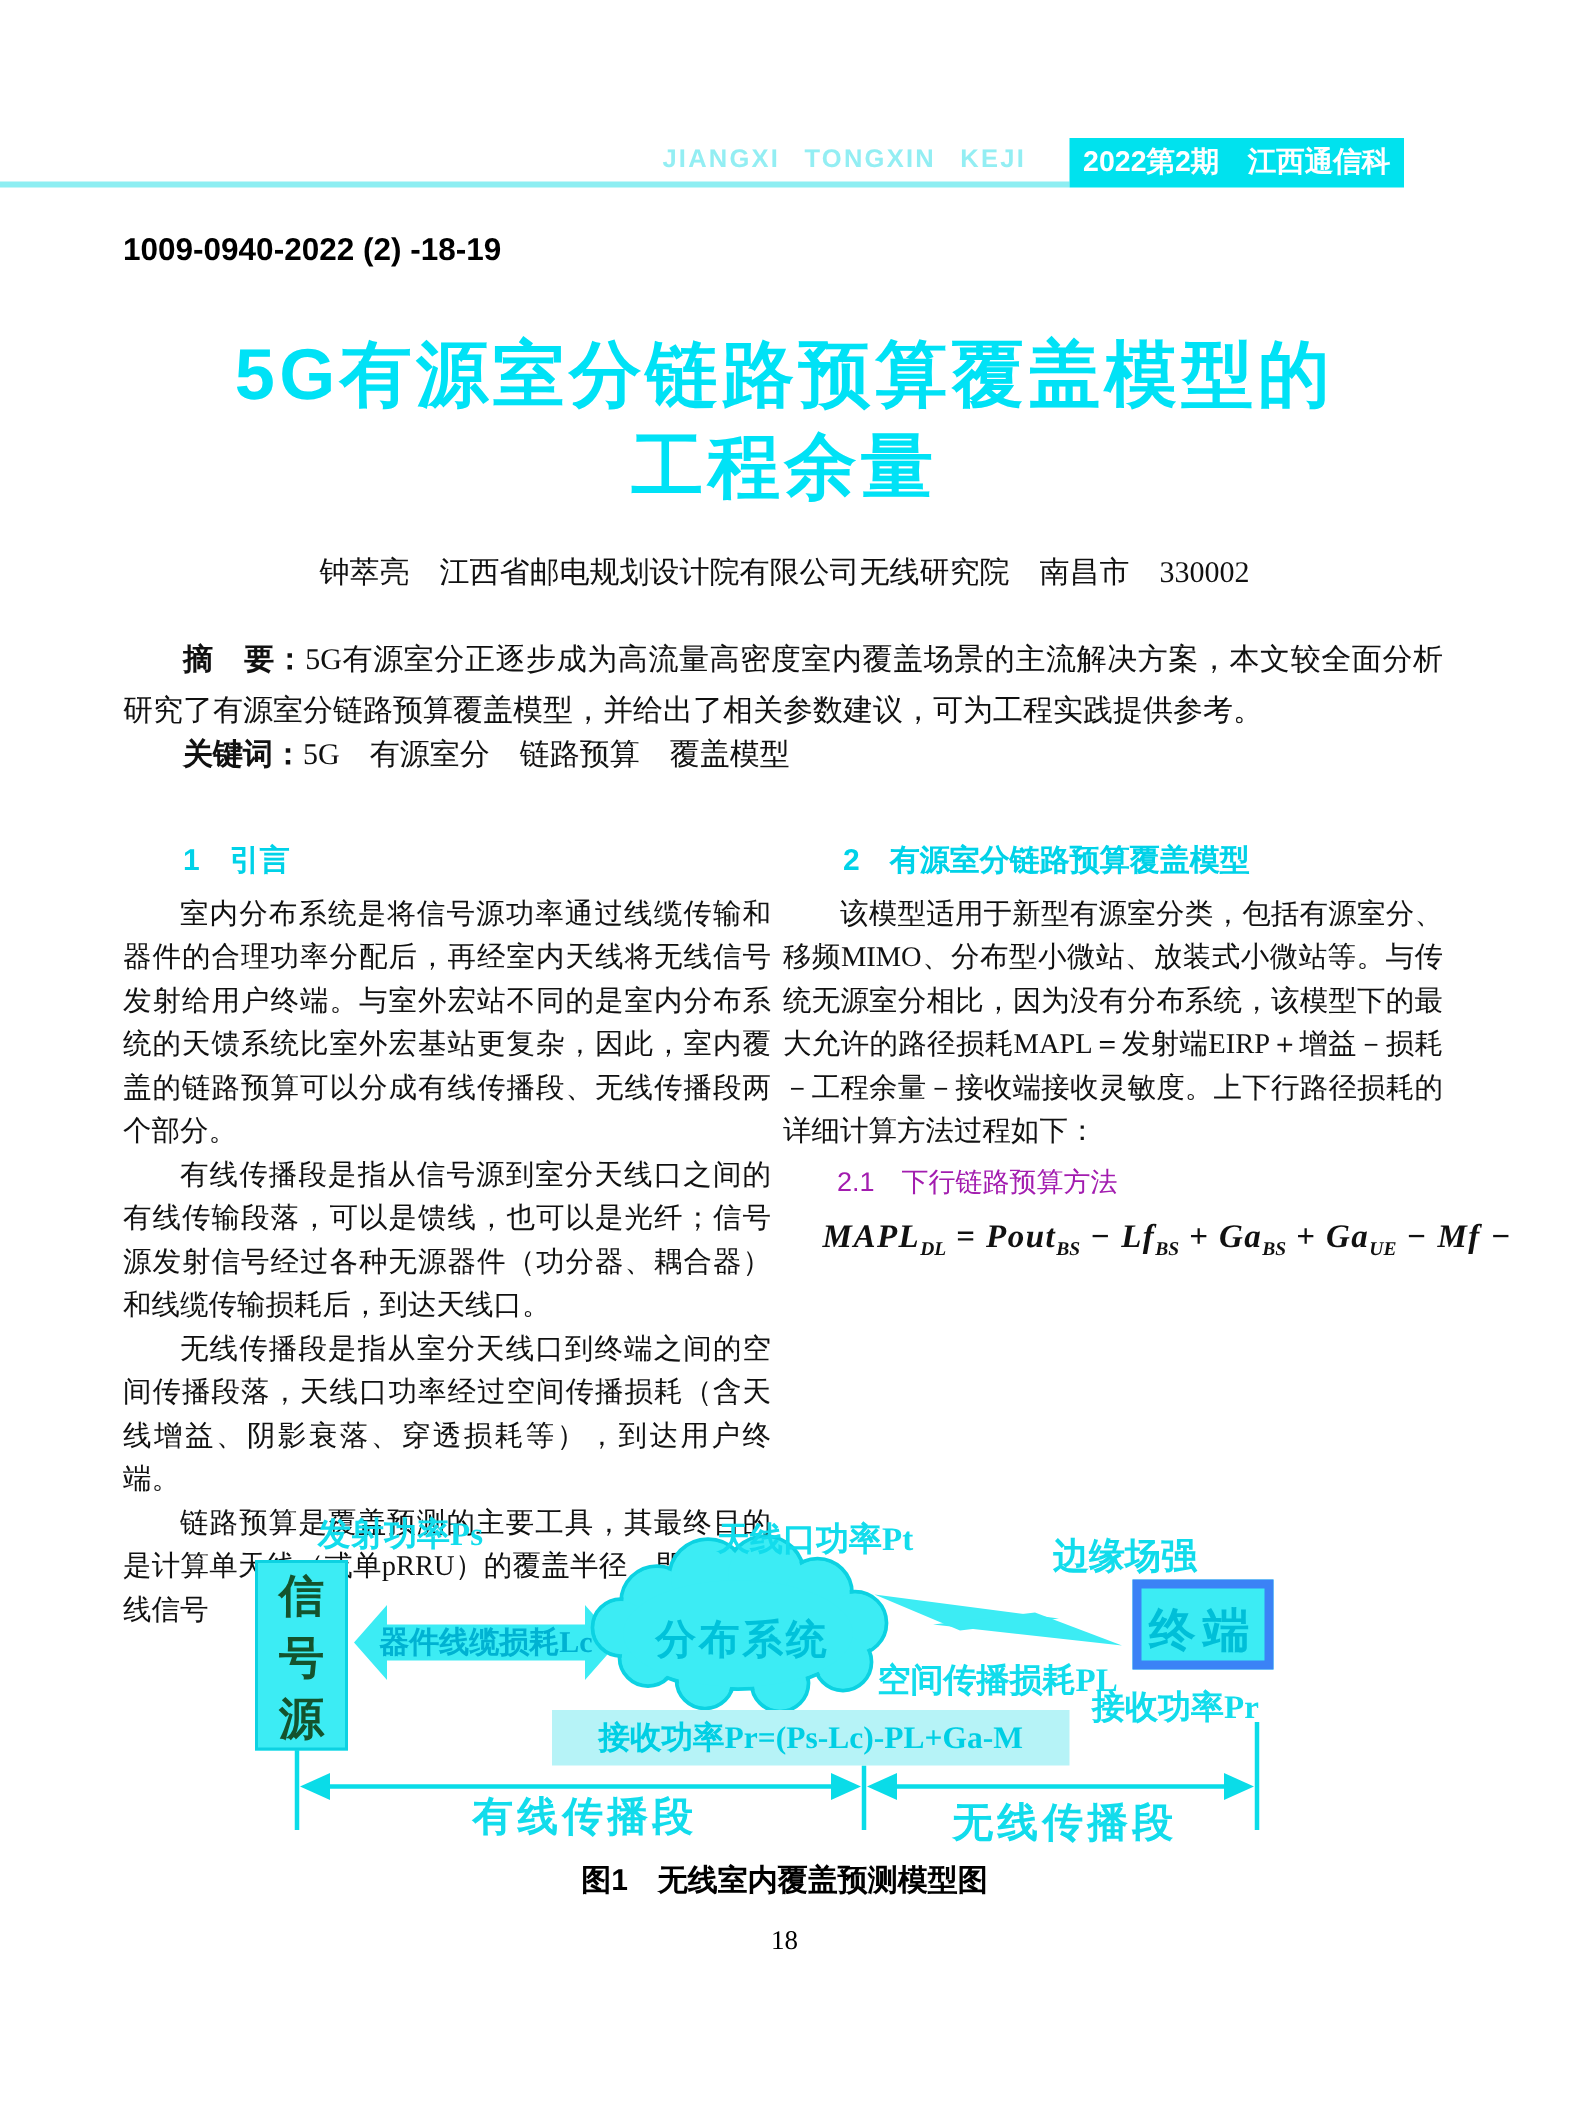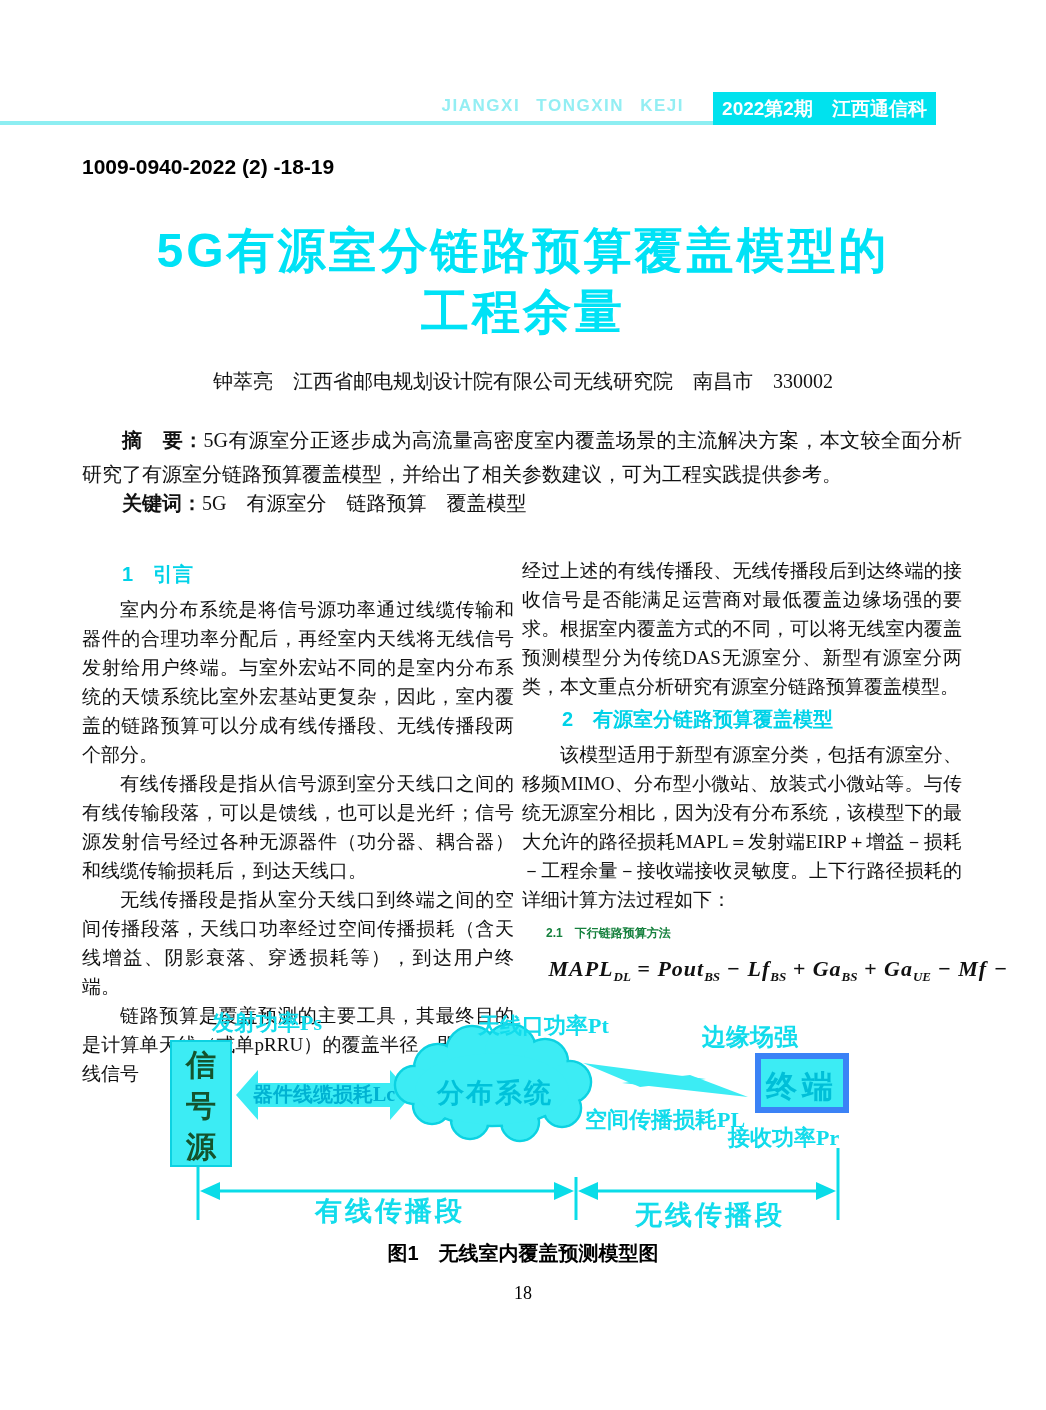--- a/index.html
+++ b/index.html
@@ -49,22 +49,22 @@
   .col{position:absolute;top:556px;font-size:19px;line-height:29px;text-align:justify;}
   .col-left{left:82px;width:432px;}
   .col-right{left:522px;width:440px;}
   .col p{margin:0;text-indent:2em;}
   .col p.noindent{text-indent:0;}
   .sec-h{
     color:#00d2e8;font-family:"Liberation Sans","DejaVu Sans",sans-serif;
     font-weight:bold;font-size:20px;margin:4px 0 6px;text-indent:2em;
   }
   .subsec-h{
-    font-family:"Liberation Sans","DejaVu Sans",sans-serif;font-weight:bold;
-    font-size:12px;margin:5px 0 4px;text-indent:2em;color:#15803d;
+    font-family:"Liberation Sans","DejaVu Sans",sans-serif;font-weight:normal;
+    font-size:18px;margin:5px 0 4px;text-indent:2em;color:#a21caf;
   }
   .formula{
     font-family:"Liberation Serif","DejaVu Serif",serif;font-style:italic;font-weight:bold;
     font-size:22px;margin-top:6px;text-indent:1.2em;letter-spacing:1px;white-space:nowrap;
   }
   .formula sub{font-size:13px;letter-spacing:0;}
   
   .figure{position:absolute;left:0;top:1005px;width:1046px;height:240px;}
   .fig-svg{position:absolute;left:0;top:0;}
   .fig-label{
@@ -135,21 +135,20 @@
 
 <div class="col col-left">
   <div class="sec-h">1　引言</div>
   <p>室内分布系统是将信号源功率通过线缆传输和器件的合理功率分配后，再经室内天线将无线信号发射给用户终端。与室外宏站不同的是室内分布系统的天馈系统比室外宏基站更复杂，因此，室内覆盖的链路预算可以分成有线传播段、无线传播段两个部分。</p>
   <p>有线传播段是指从信号源到室分天线口之间的有线传输段落，可以是馈线，也可以是光纤；信号源发射信号经过各种无源器件（功分器、耦合器）和线缆传输损耗后，到达天线口。</p>
   <p>无线传播段是指从室分天线口到终端之间的空间传播段落，天线口功率经过空间传播损耗（含天线增益、阴影衰落、穿透损耗等），到达用户终端。</p>
   <p>链路预算是覆盖预测的主要工具，其最终目的是计算单天线（或单pRRU）的覆盖半径，即评估无线信号</p>
 </div>
 
 <div class="col col-right">
-  <p class="noindent">经过上述的有线传播段、无线传播段后到达终端的接收信号是否能满足运营商对最低覆盖边缘场强的要求。根据室内覆盖方式的不同，可以将无线室内覆盖预测模型分为传统DAS无源室分、新型有源室分两类，本文重点分析研究有源室分链路预算覆盖模型。</p>
   <div class="sec-h">2　有源室分链路预算覆盖模型</div>
   <p>该模型适用于新型有源室分类，包括有源室分、移频MIMO、分布型小微站、放装式小微站等。与传统无源室分相比，因为没有分布系统，该模型下的最大允许的路径损耗MAPL＝发射端EIRP＋增益－损耗－工程余量－接收端接收灵敏度。上下行路径损耗的详细计算方法过程如下：</p>
   <div class="subsec-h">2.1　下行链路预算方法</div>
   <div class="formula"><span>MAPL</span><sub>DL</sub><span> = </span><span>Pout</span><sub>BS</sub><span> − </span><span>Lf</span><sub>BS</sub><span> + </span><span>Ga</span><sub>BS</sub><span> + </span><span>Ga</span><sub>UE</sub><span> − </span><span>Mf</span><span> −</span></div>
 </div>
 
 <div class="figure">
   <svg class="fig-svg" width="1046" height="240" viewBox="0 0 1046 240">
 
     <polygon points="236,90 258,65 258,78 390,78 390,65 412,90 390,115 390,102 258,102 258,115" fill="#3cecf4"></polygon>
@@ -214,19 +213,20 @@
   </div>
 
   <div class="arrow-label">器件线缆损耗Lc</div>
   <div class="cloud-label">分布系统</div>
 
   <div class="terminal-box">终端</div>
 
   <div class="fig-label" style="left:585px;top:100px;">空间传播损耗PL</div>
   <div class="fig-label" style="left:728px;top:118px;">接收功率Pr</div>
 
+  <div class="banner">接收功率Pr=(Ps-Lc)-PL+Ga-M</div>
 
   <div class="seg-label" style="left:295px;top:188px;width:190px;">有线传播段</div>
   <div class="seg-label" style="left:615px;top:192px;width:190px;">无线传播段</div>
 </div>
 
 <div class="fig-caption">图1　无线室内覆盖预测模型图</div>
 <div class="page-no">18</div>
 
 </body></html>

